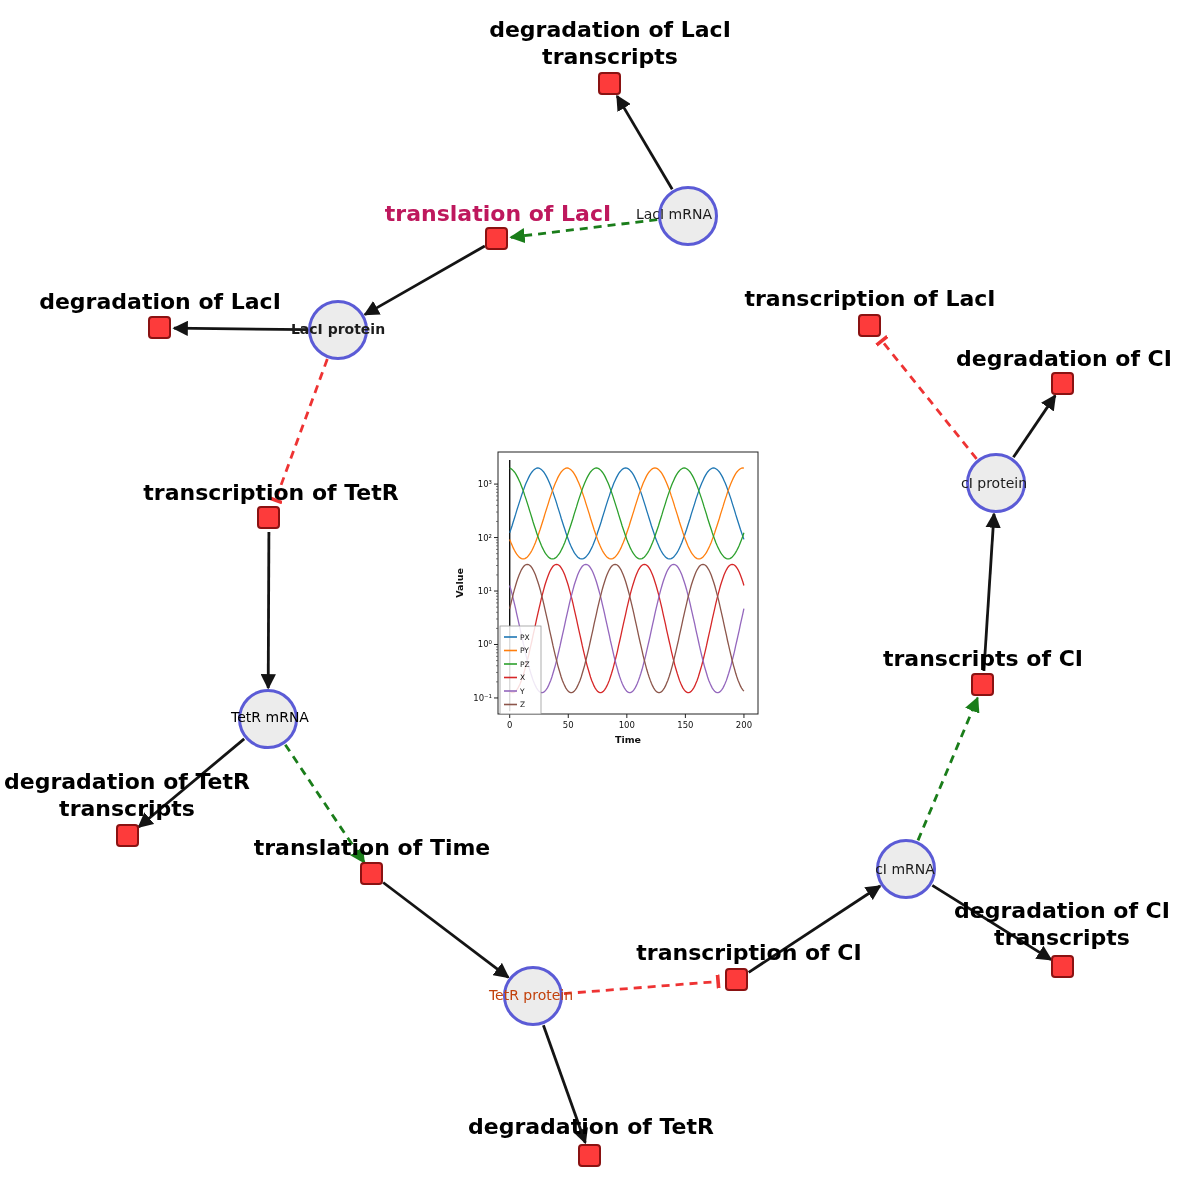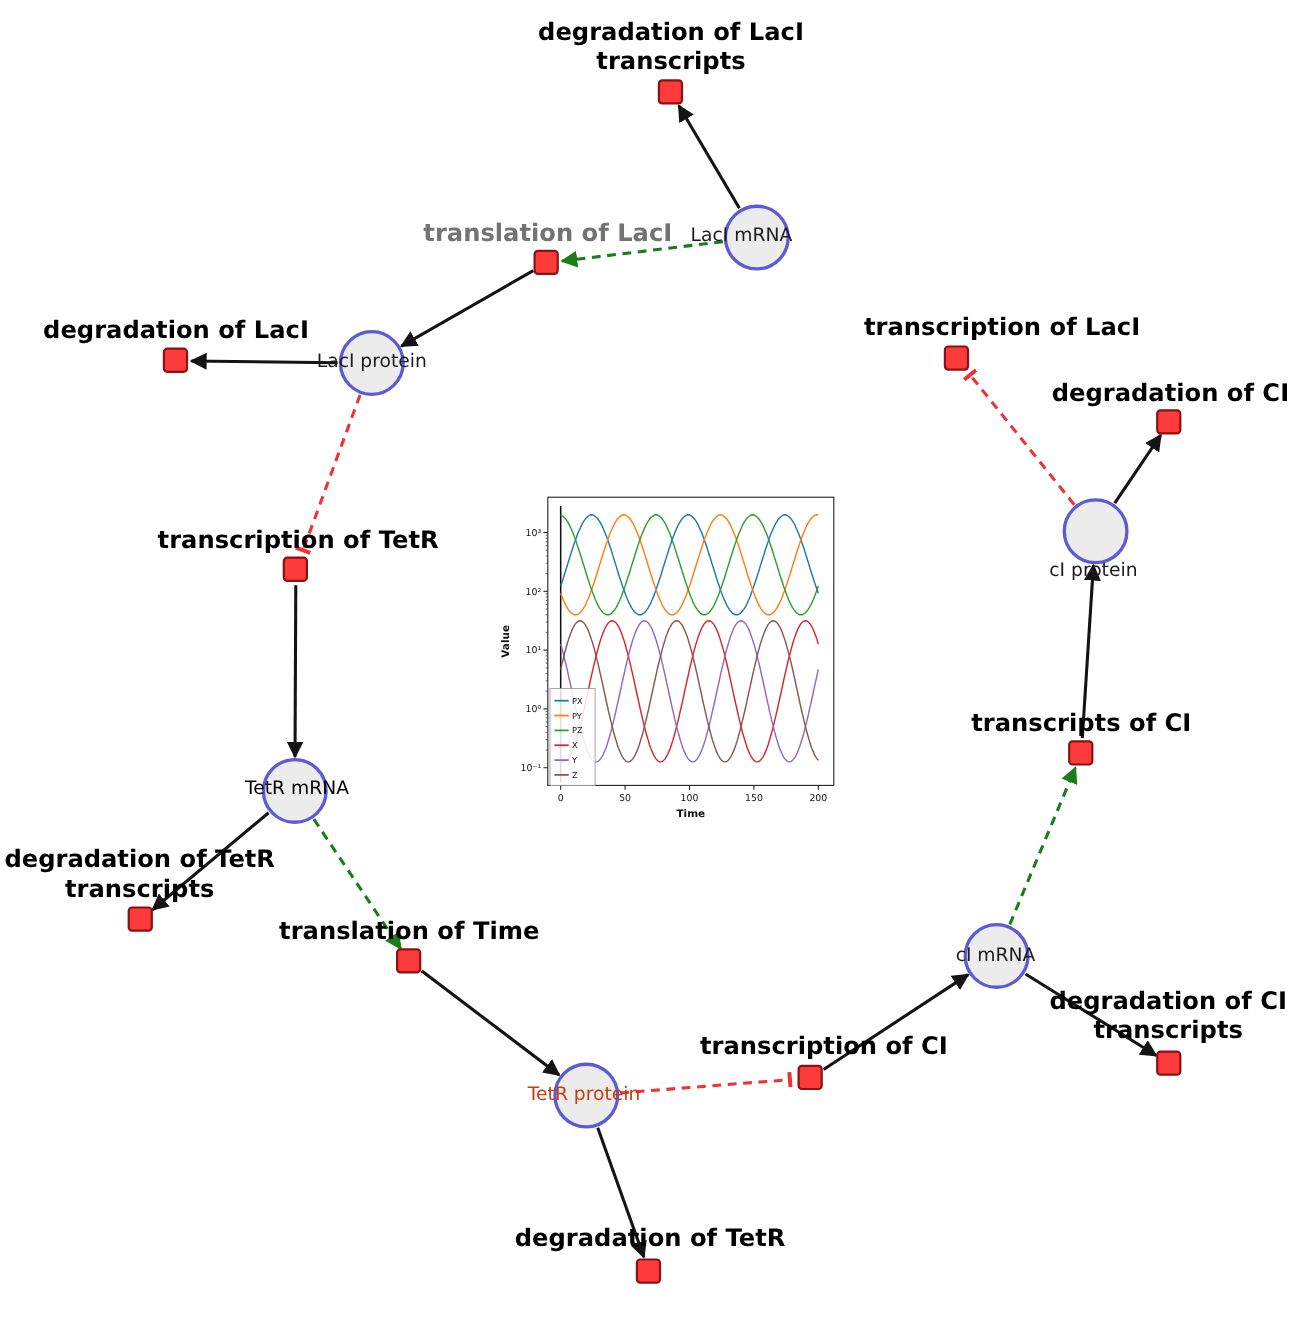--- a/index.html
+++ b/index.html
@@ -5,21 +5,21 @@
   html,body{margin:0;padding:0;background:#ffffff;}
   #stage{
     position:relative;width:1189px;height:1200px;background:#ffffff;overflow:hidden;
     font-family:"DejaVu Sans","Liberation Sans",sans-serif;
   }
   #edge-layer{position:absolute;left:0;top:0;z-index:1;}
   .species-node{position:absolute;border-radius:50%;z-index:2;}
   .reaction-node{position:absolute;border-radius:4px;z-index:2;}
   .species-label{
     position:absolute;transform:translate(-50%,-50%);z-index:4;
-    font-size:17px;font-weight:400;white-space:nowrap;
+    font-size:14px;font-weight:400;white-space:nowrap;
   }
   .reaction-label{
     position:absolute;transform:translate(-50%,-50%);z-index:4;
     font-size:22px;font-weight:700;text-align:center;white-space:nowrap;line-height:27px;
   }
   #chart{position:absolute;left:452px;top:440px;z-index:5;background:#ffffff;}
 </style>
 </head>
 <body>
 
@@ -51,36 +51,36 @@
       <line x1="932.3" y1="885.4" x2="1051.1" y2="959.6" stroke="#141414" stroke-width="2.8" marker-end="url(#arrowB)"></line>
       <line x1="918.0" y1="840.4" x2="977.6" y2="697.9" stroke="#1a7d1a" stroke-width="2.8" stroke-dasharray="8 6" marker-end="url(#arrowG)"></line>
       <line x1="983.9" y1="671.0" x2="994.0" y2="513.9" stroke="#141414" stroke-width="2.8" marker-end="url(#arrowB)"></line>
       <line x1="1013.4" y1="457.3" x2="1055.2" y2="395.6" stroke="#141414" stroke-width="2.8" marker-end="url(#arrowB)"></line>
       <line x1="976.6" y1="458.8" x2="881.9" y2="340.8" stroke="#ee3333" stroke-width="2.8" stroke-dasharray="8 6" marker-end="url(#teeR)"></line>
     </svg>
   <div id="node-layer">
       <div class="species-node" style="left: 657.5px; top: 185.5px; width: 54px; height: 54px; background: rgb(236, 236, 236); border: 3.5px solid rgb(91, 91, 214);"></div>
       <div class="species-label" style="left: 674px; top: 214px; color: rgb(28, 28, 28);">LacI mRNA</div>
       <div class="species-node" style="left: 307.5px; top: 299.5px; width: 54px; height: 54px; background: rgb(236, 236, 236); border: 3.5px solid rgb(91, 91, 214);"></div>
-      <div class="species-label" style="left: 338px; top: 329px; color: rgb(28, 28, 28);">LacI protein</div>
+      <div class="species-label" style="left: 338px; top: 329px; color: rgb(28, 28, 28); font-weight: bold;">LacI protein</div>
       <div class="species-node" style="left: 237.5px; top: 688.5px; width: 54px; height: 54px; background: rgb(236, 236, 236); border: 3.5px solid rgb(91, 91, 214);"></div>
       <div class="species-label" style="left: 270px; top: 717px; color: #000000;">TetR mRNA</div>
       <div class="species-node" style="left: 502.5px; top: 965.5px; width: 54px; height: 54px; background: rgb(236, 236, 236); border: 3.5px solid rgb(91, 91, 214);"></div>
       <div class="species-label" style="left: 531px; top: 995px; color: #c2410c;">TetR protein</div>
       <div class="species-node" style="left: 875.5px; top: 838.5px; width: 54px; height: 54px; background: rgb(236, 236, 236); border: 3.5px solid rgb(91, 91, 214);"></div>
       <div class="species-label" style="left: 905px; top: 869px; color: rgb(28, 28, 28);">cI mRNA</div>
       <div class="species-node" style="left: 965.5px; top: 452.5px; width: 54px; height: 54px; background: rgb(236, 236, 236); border: 3.5px solid rgb(91, 91, 214);"></div>
-      <div class="species-label" style="left: 994px; top: 483px; color: rgb(28, 28, 28); margin-top: 36px;">cI protein</div>
+      <div class="species-label" style="left: 994px; top: 483px; color: rgb(28, 28, 28);">cI protein</div>
       <div class="reaction-node" style="left: 598px; top: 72px; width: 19px; height: 19px; background: rgb(253, 59, 59); border: 2.5px solid rgb(138, 18, 18);"></div>
       <div class="reaction-label" style="left: 610px; top: 43px; color: rgb(0, 0, 0);">
         <div>degradation of LacI</div>
         <div>transcripts</div>
       </div>
       <div class="reaction-node" style="left: 485px; top: 227px; width: 19px; height: 19px; background: rgb(253, 59, 59); border: 2.5px solid rgb(138, 18, 18);"></div>
-      <div class="reaction-label" style="left: 498px; top: 213px; color: #737373;">
+      <div class="reaction-label" style="left: 498px; top: 213px; color: #be185d;">
         <div>translation of LacI</div>
       </div>
       <div class="reaction-node" style="left: 148px; top: 316px; width: 19px; height: 19px; background: rgb(253, 59, 59); border: 2.5px solid rgb(138, 18, 18);"></div>
       <div class="reaction-label" style="left: 160px; top: 301px; color: rgb(0, 0, 0);">
         <div>degradation of LacI</div>
       </div>
       <div class="reaction-node" style="left: 257px; top: 506px; width: 19px; height: 19px; background: rgb(253, 59, 59); border: 2.5px solid rgb(138, 18, 18);"></div>
       <div class="reaction-label" style="left: 271px; top: 492px; color: rgb(0, 0, 0);">
         <div>transcription of TetR</div>
       </div>
@@ -108,21 +108,21 @@
       </div>
       <div class="reaction-node" style="left: 971px; top: 673px; width: 19px; height: 19px; background: rgb(253, 59, 59); border: 2.5px solid rgb(138, 18, 18);"></div>
       <div class="reaction-label" style="left: 983px; top: 658px; color: rgb(0, 0, 0);">
         <div>transcripts of CI</div>
       </div>
       <div class="reaction-node" style="left: 1051px; top: 372px; width: 19px; height: 19px; background: rgb(253, 59, 59); border: 2.5px solid rgb(138, 18, 18);"></div>
       <div class="reaction-label" style="left: 1064px; top: 358px; color: rgb(0, 0, 0);">
         <div>degradation of CI</div>
       </div>
       <div class="reaction-node" style="left: 858px; top: 314px; width: 19px; height: 19px; background: rgb(253, 59, 59); border: 2.5px solid rgb(138, 18, 18);"></div>
-      <div class="reaction-label" style="left: 870px; top: 298px; color: rgb(0, 0, 0); margin-left: 41px;">
+      <div class="reaction-label" style="left: 870px; top: 298px; color: rgb(0, 0, 0);">
         <div>transcription of LacI</div>
       </div>
     </div>
   <div id="chart"><svg width="316" height="322">
         <rect x="46" y="12" width="260" height="262" fill="none" stroke="#222" stroke-width="1"></rect>
         <line x1="46" y1="257.9591836734694" x2="42" y2="257.9591836734694" stroke="#222" stroke-width="1"></line>
         <text x="40" y="260.9591836734694" text-anchor="end" font-size="8.5" fill="#111">10⁻¹</text>
         <line x1="46" y1="204.48979591836735" x2="42" y2="204.48979591836735" stroke="#222" stroke-width="1"></line>
         <text x="40" y="207.48979591836735" text-anchor="end" font-size="8.5" fill="#111">10⁰</text>
         <line x1="46" y1="151.02040816326533" x2="42" y2="151.02040816326533" stroke="#222" stroke-width="1"></line>

